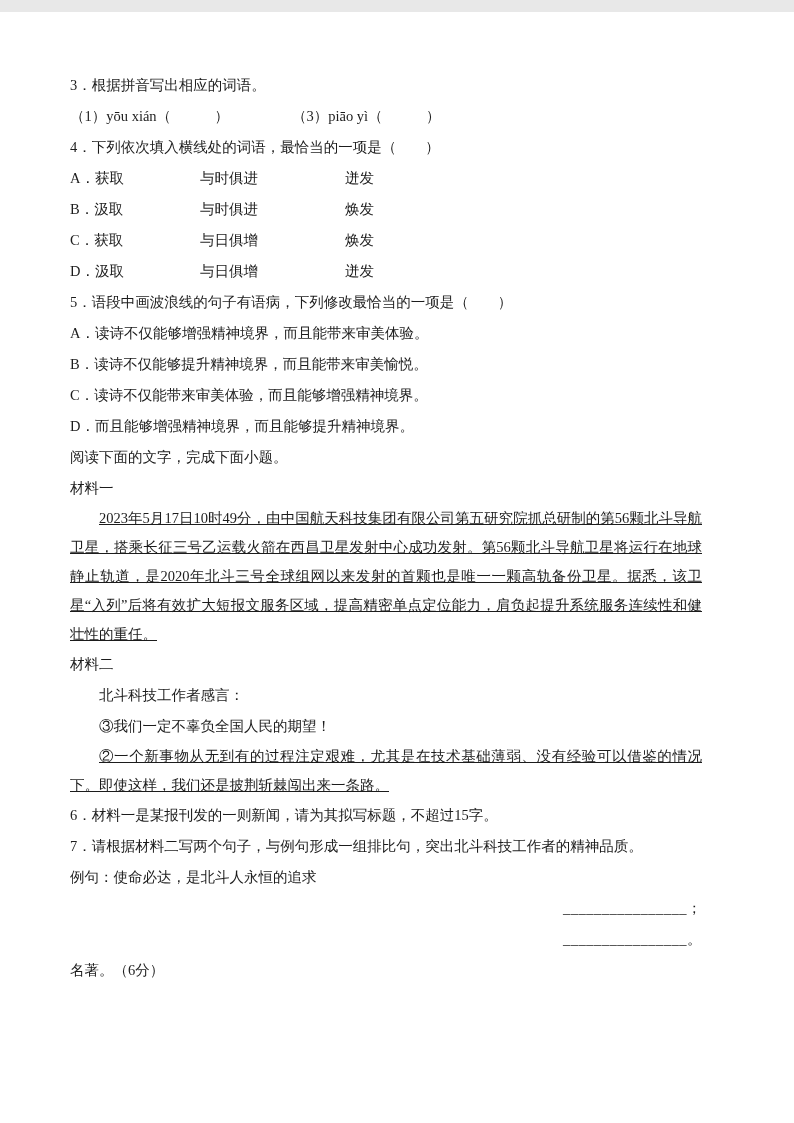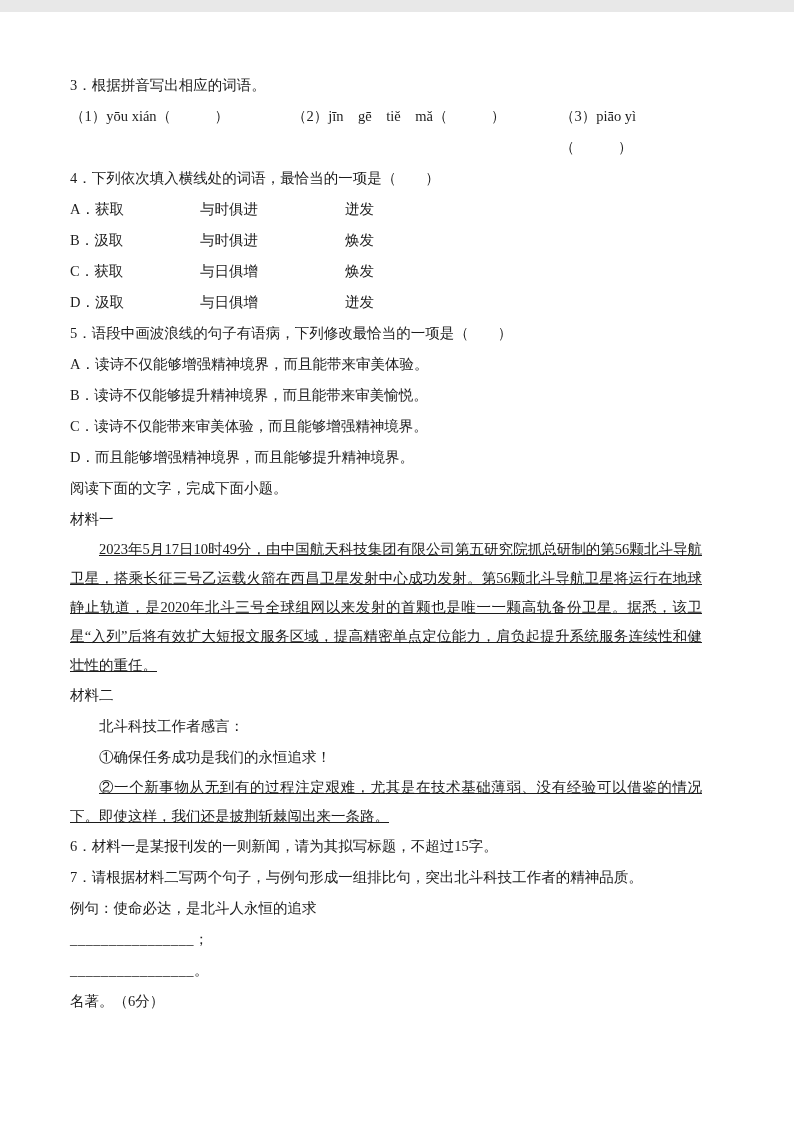--- a/index.html
+++ b/index.html
@@ -34,31 +34,30 @@
   }
   .bold { font-weight: normal; }
   .cols-option {
     display: grid;
     grid-template-columns: 130px 145px 1fr;
   }
   .cols3 {
     display: grid;
     grid-template-columns: 222px 268px 1fr;
   }
-  .blank { letter-spacing: 0.5px; }
+  .blank { letter-spacing: 0.5px; text-align: right; }
 </style>
 </head>
 <body>
 
 <div class="page">
   <div id="doc-body">
       <div class="line plain">3．根据拼音写出相应的词语。</div>
       <div class="line cols3">
         <span>（1）yōu xián（　　　）</span>
-        <span>（2）jīn　gē　tiě　mǎ（　　　）</span>
         <span>（3）piāo yì（　　　）</span>
       </div>
       <div class="line plain">4．下列依次填入横线处的词语，最恰当的一项是（　　）</div>
       <div class="line cols-option">
         <span>A．获取</span>
         <span>与时俱进</span>
         <span>迸发</span>
       </div>
       <div class="line cols-option">
         <span>B．汲取</span>
@@ -78,21 +77,21 @@
       <div class="line plain">5．语段中画波浪线的句子有语病，下列修改最恰当的一项是（　　）</div>
       <div class="line plain">A．读诗不仅能够增强精神境界，而且能带来审美体验。</div>
       <div class="line plain">B．读诗不仅能够提升精神境界，而且能带来审美愉悦。</div>
       <div class="line plain">C．读诗不仅能带来审美体验，而且能够增强精神境界。</div>
       <div class="line plain">D．而且能够增强精神境界，而且能够提升精神境界。</div>
       <div class="line plain">阅读下面的文字，完成下面小题。</div>
       <div class="line plain">材料一</div>
       <div class="line para">2023年5月17日10时49分，由中国航天科技集团有限公司第五研究院抓总研制的第56颗北斗导航卫星，搭乘长征三号乙运载火箭在西昌卫星发射中心成功发射。第56颗北斗导航卫星将运行在地球静止轨道，是2020年北斗三号全球组网以来发射的首颗也是唯一一颗高轨备份卫星。据悉，该卫星“入列”后将有效扩大短报文服务区域，提高精密单点定位能力，肩负起提升系统服务连续性和健壮性的重任。</div>
       <div class="line plain">材料二</div>
       <div class="line indent">北斗科技工作者感言：</div>
-      <div class="line indent">①确保任务成功是我们的永恒追求！</div>
+      <div class="line indent">③我们一定不辜负全国人民的期望！</div>
       <div class="line para">②一个新事物从无到有的过程注定艰难，尤其是在技术基础薄弱、没有经验可以借鉴的情况下。即使这样，我们还是披荆斩棘闯出来一条路。</div>
       <div class="line plain">6．材料一是某报刊发的一则新闻，请为其拟写标题，不超过15字。</div>
       <div class="line plain">7．请根据材料二写两个句子，与例句形成一组排比句，突出北斗科技工作者的精神品质。</div>
       <div class="line plain">例句：使命必达，是北斗人永恒的追求</div>
       <div class="line blank">________________；</div>
       <div class="line blank">________________。</div>
       <div class="line bold">名著。（6分）</div>
     </div>
 </div>
 

